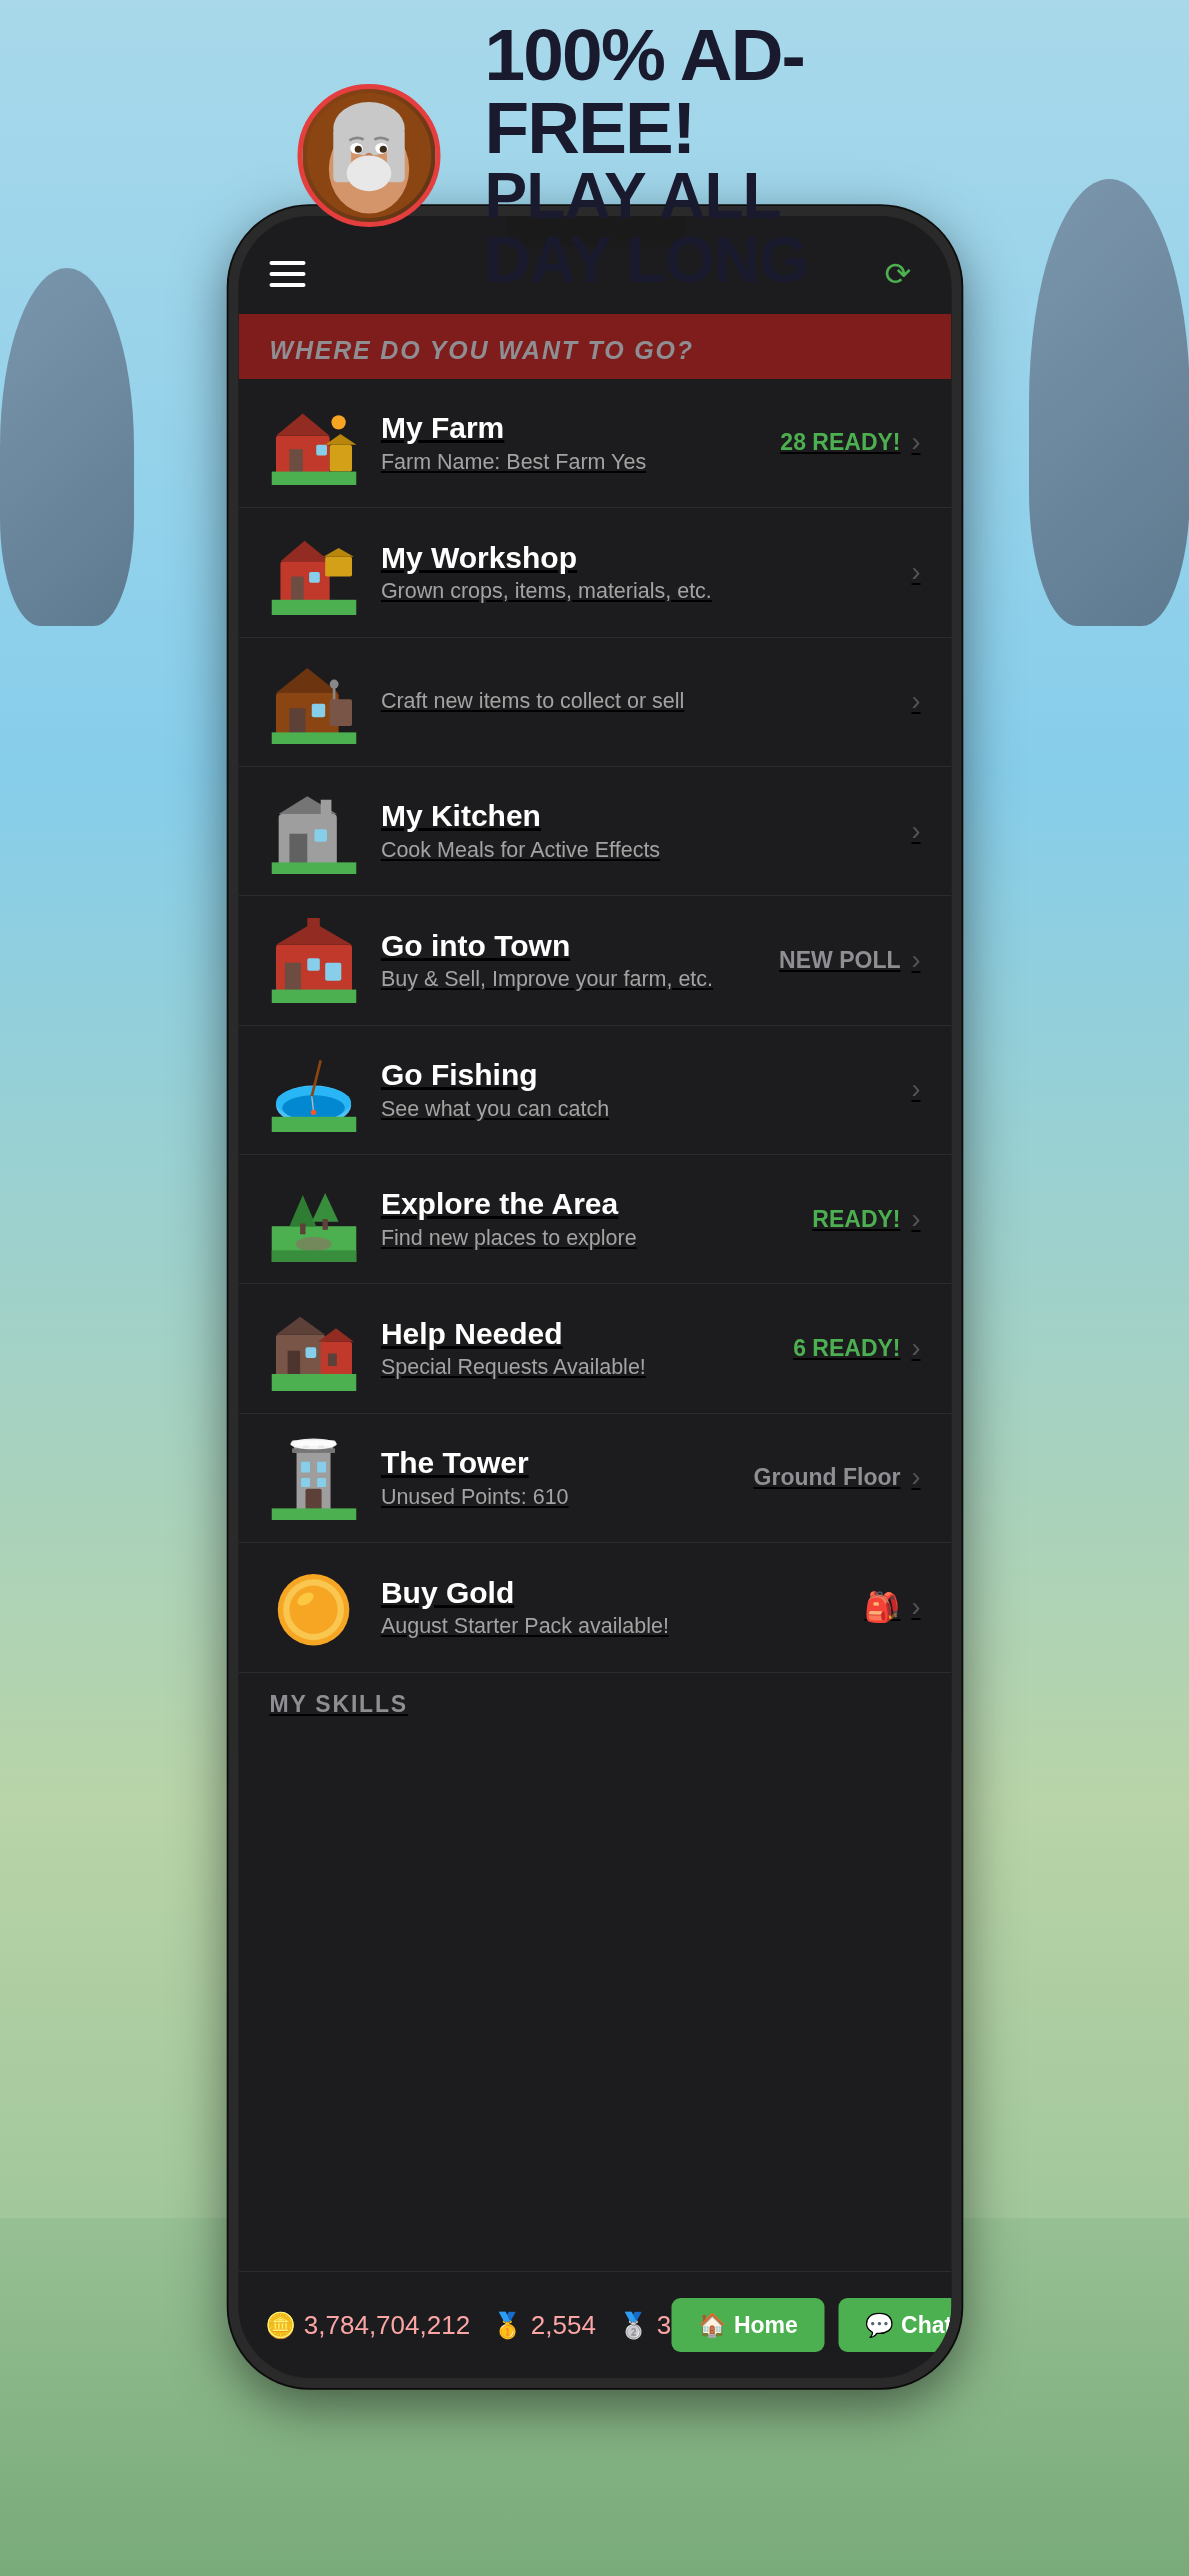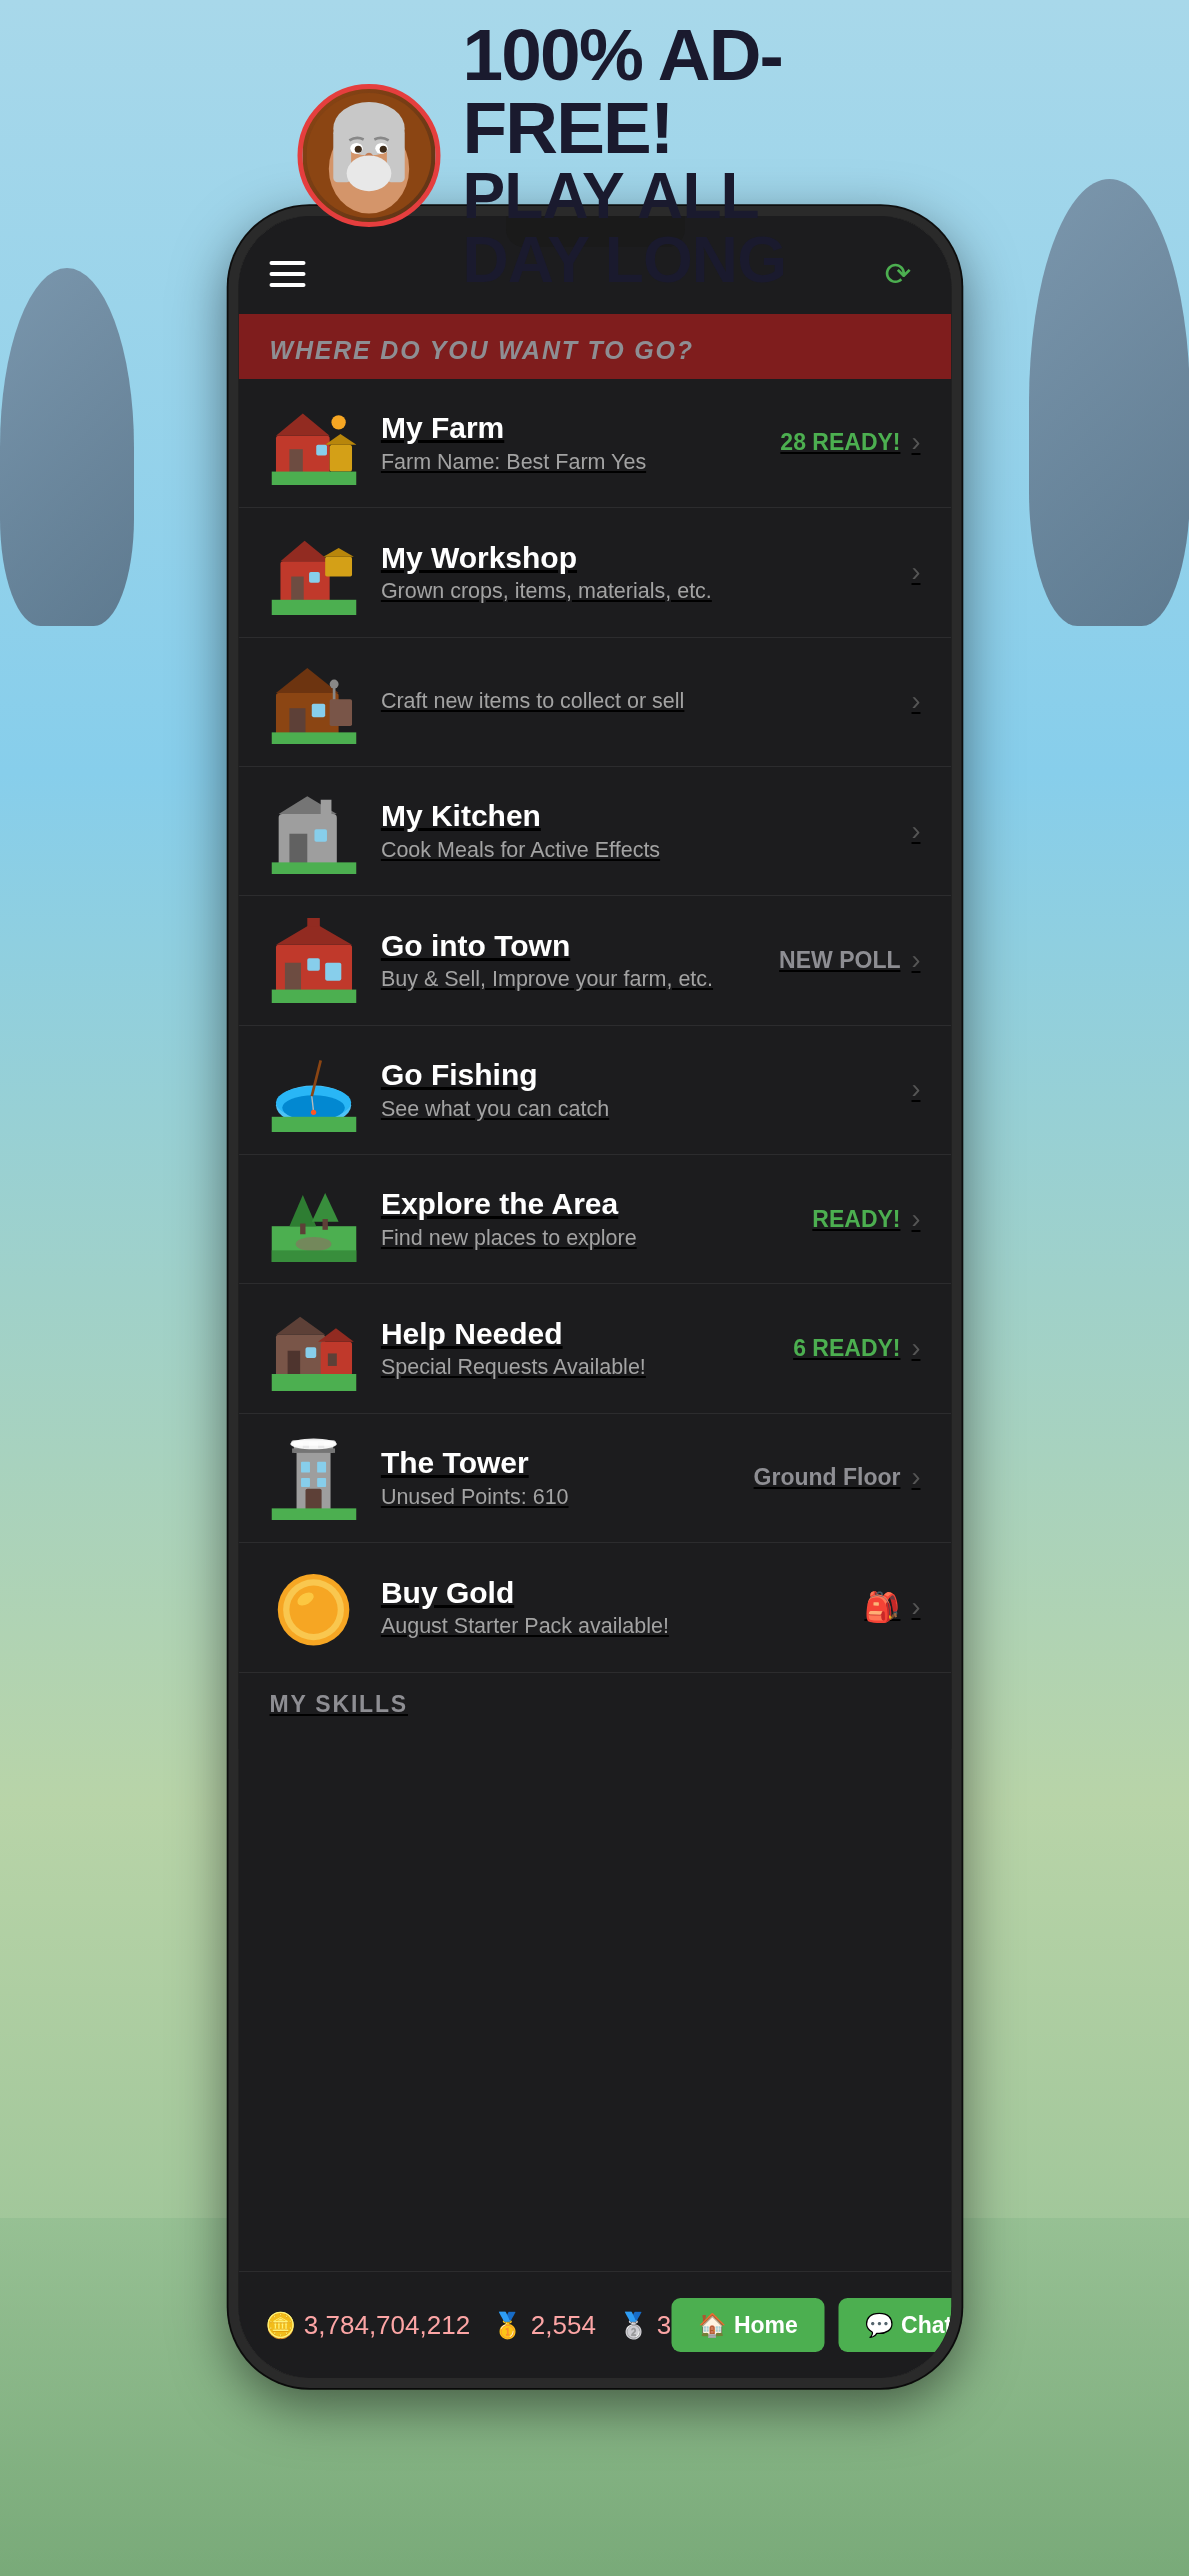--- a/index.html
+++ b/index.html
@@ -38,21 +38,21 @@
     }
 
     
     .top-banner {
       position: absolute;
       top: 18px;
       left: 50%;
       transform: translateX(-50%);
       display: flex;
       align-items: center;
-      gap: 22px;
+      gap: 44px;
       z-index: 10;
     }
     .avatar-container {
       width: 143px;
       height: 143px;
       border-radius: 50%;
       border: 5.4px solid #e53e3e;
       background: linear-gradient(135deg, #8B4513, #5c3317);
       overflow: hidden;
       display: flex;

